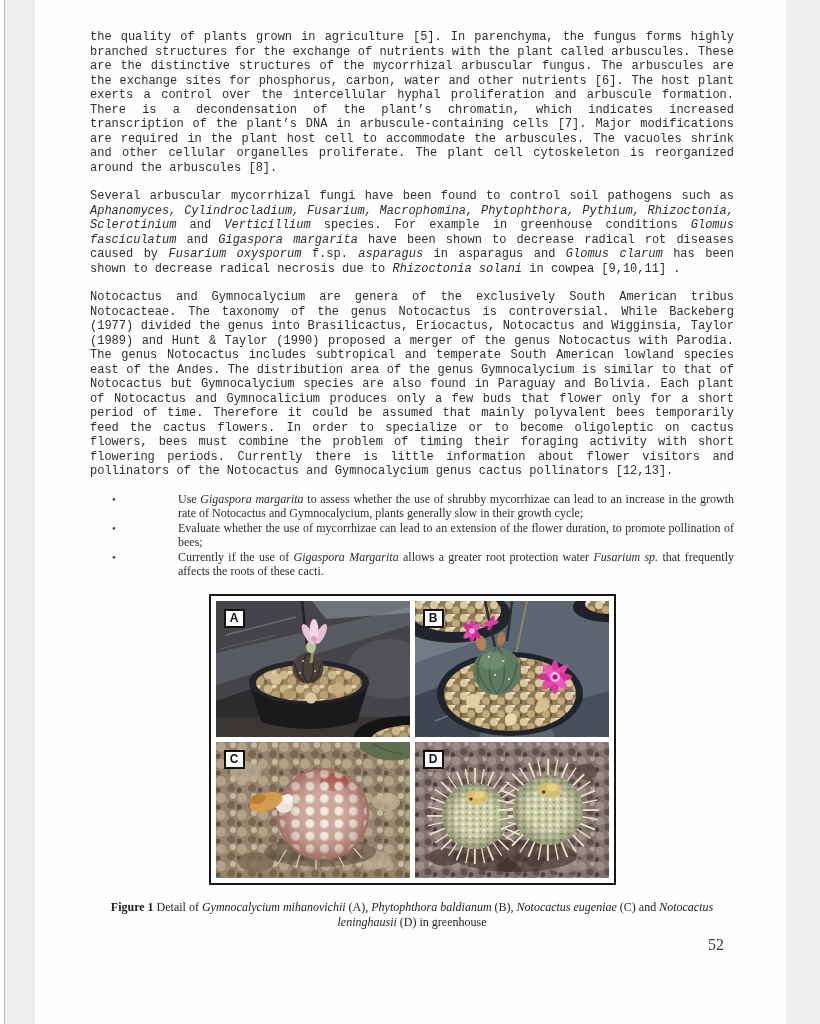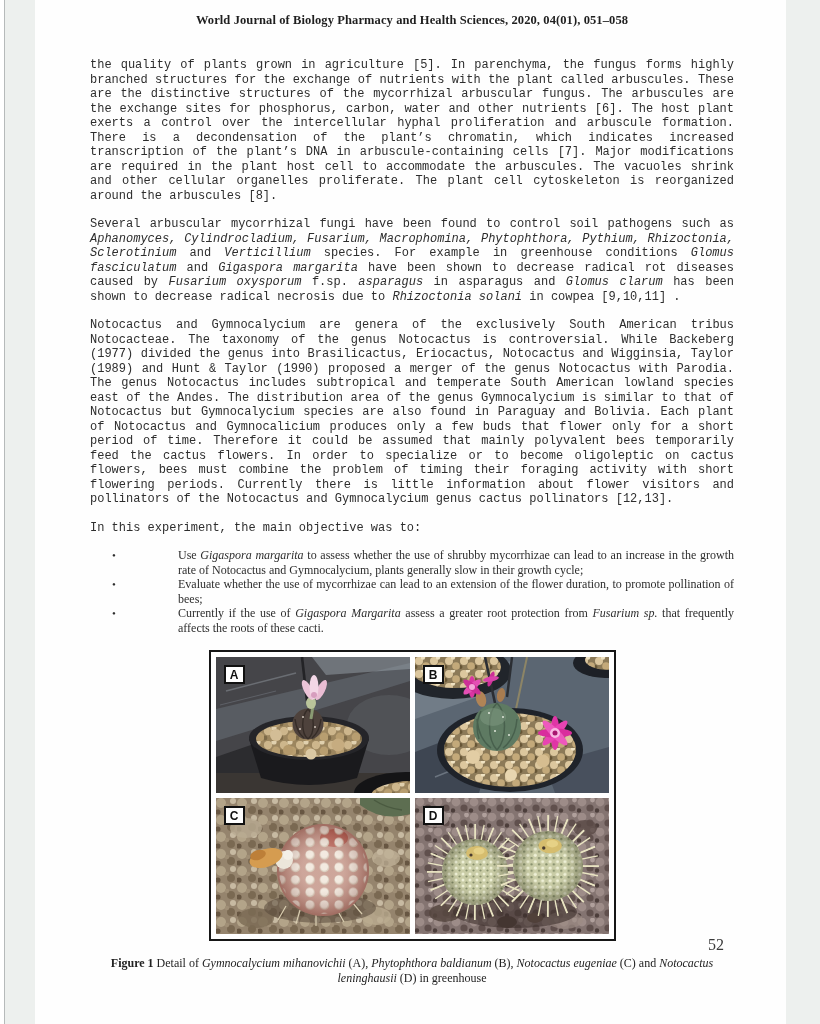--- a/index.html
+++ b/index.html
@@ -62,42 +62,40 @@
   .defs-holder { position:absolute; width:0; height:0; }
 </style>
 </head>
 <body>
 
 <div class="gutter-left"></div>
 <div class="gutter-right"></div>
 
 <div class="page">
 
-  <div class="journal-header">World Journal of Biology Pharmacy and Health Sciences, 2020, 04(01), 051–058</div>
 
   <p class="para first">the quality of plants grown in agriculture [5]. In parenchyma, the fungus forms highly branched structures for the exchange of nutrients with the plant called arbuscules. These are the distinctive structures of the mycorrhizal arbuscular fungus. The arbuscules are the exchange sites for phosphorus, carbon, water and other nutrients [6]. The host plant exerts a control over the intercellular hyphal proliferation and arbuscule formation. There is a decondensation of the plant’s chromatin, which indicates increased transcription of the plant’s DNA in arbuscule-containing cells [7]. Major modifications are required in the plant host cell to accommodate the arbuscules. The vacuoles shrink and other cellular organelles proliferate. The plant cell cytoskeleton is reorganized around the arbuscules [8].</p>
 
   <p class="para"><span>Several arbuscular mycorrhizal fungi have been found to control soil pathogens such as </span><span class="it">Aphanomyces, Cylindrocladium, Fusarium, Macrophomina, Phytophthora, Pythium, Rhizoctonia, Sclerotinium</span><span> and </span><span class="it">Verticillium</span><span> species. For example in greenhouse conditions </span><span class="it">Glomus fasciculatum</span><span> and </span><span class="it">Gigaspora margarita</span><span> have been shown to decrease radical rot diseases caused by </span><span class="it">Fusarium oxysporum</span><span> f.sp. </span><span class="it">asparagus</span><span> in asparagus and </span><span class="it">Glomus clarum</span><span> has been shown to decrease radical necrosis due to </span><span class="it">Rhizoctonia solani</span><span> in cowpea [9,10,11] .</span></p>
 
   <p class="para">Notocactus and Gymnocalycium are genera of the exclusively South American tribus Notocacteae. The taxonomy of the genus Notocactus is controversial. While Backeberg (1977) divided the genus into Brasilicactus, Eriocactus, Notocactus and Wigginsia, Taylor (1989) and Hunt &amp; Taylor (1990) proposed a merger of the genus Notocactus with Parodia. The genus Notocactus includes subtropical and temperate South American lowland species east of the Andes. The distribution area of the genus Gymnocalycium is similar to that of Notocactus but Gymnocalycium species are also found in Paraguay and Bolivia. Each plant of Notocactus and Gymnocalicium produces only a few buds that flower only for a short period of time. Therefore it could be assumed that mainly polyvalent bees temporarily feed the cactus flowers. In order to specialize or to become oligoleptic on cactus flowers, bees must combine the problem of timing their foraging activity with short flowering periods. Currently there is little information about flower visitors and pollinators of the Notocactus and Gymnocalycium genus cactus pollinators [12,13].</p>
 
-  <p class="para">In this experiment, the main objective was to:</p>
 
   <ul class="objectives">
     <li>
       <span class="bullet">•</span>
       <span class="li-text"><span>Use </span><span class="it">Gigaspora margarita</span><span> to assess whether the use of shrubby mycorrhizae can lead to an increase in the growth rate of Notocactus and Gymnocalycium, plants generally slow in their growth cycle;</span></span>
     </li>
     <li>
       <span class="bullet">•</span>
       <span class="li-text"><span>Evaluate whether the use of mycorrhizae can lead to an extension of the flower duration, to promote pollination of bees;</span></span>
     </li>
     <li>
       <span class="bullet">•</span>
-      <span class="li-text"><span>Currently if the use of </span><span class="it">Gigaspora Margarita</span><span> assess a greater root protection from </span><span class="it">Fusarium sp.</span><span> that frequently affects the roots of these cacti.</span></span>
+      <span class="li-text"><span>Currently if the use of </span><span class="it">Gigaspora Margarita</span><span> allows a greater root protection water </span><span class="it">Fusarium sp.</span><span> that frequently affects the roots of these cacti.</span></span>
     </li>
   </ul>
 
   <svg class="defs-holder">
     <defs>
       <pattern id="pebA" width="16" height="14" patternUnits="userSpaceOnUse">
         <rect width="16" height="14" fill="#9c865f"></rect>
         <circle cx="4" cy="4" r="4.2" fill="#cdb68c"></circle>
         <circle cx="12" cy="10" r="4.4" fill="#b89e70"></circle>
         <circle cx="10" cy="1" r="2.6" fill="#e0d0ae"></circle>

